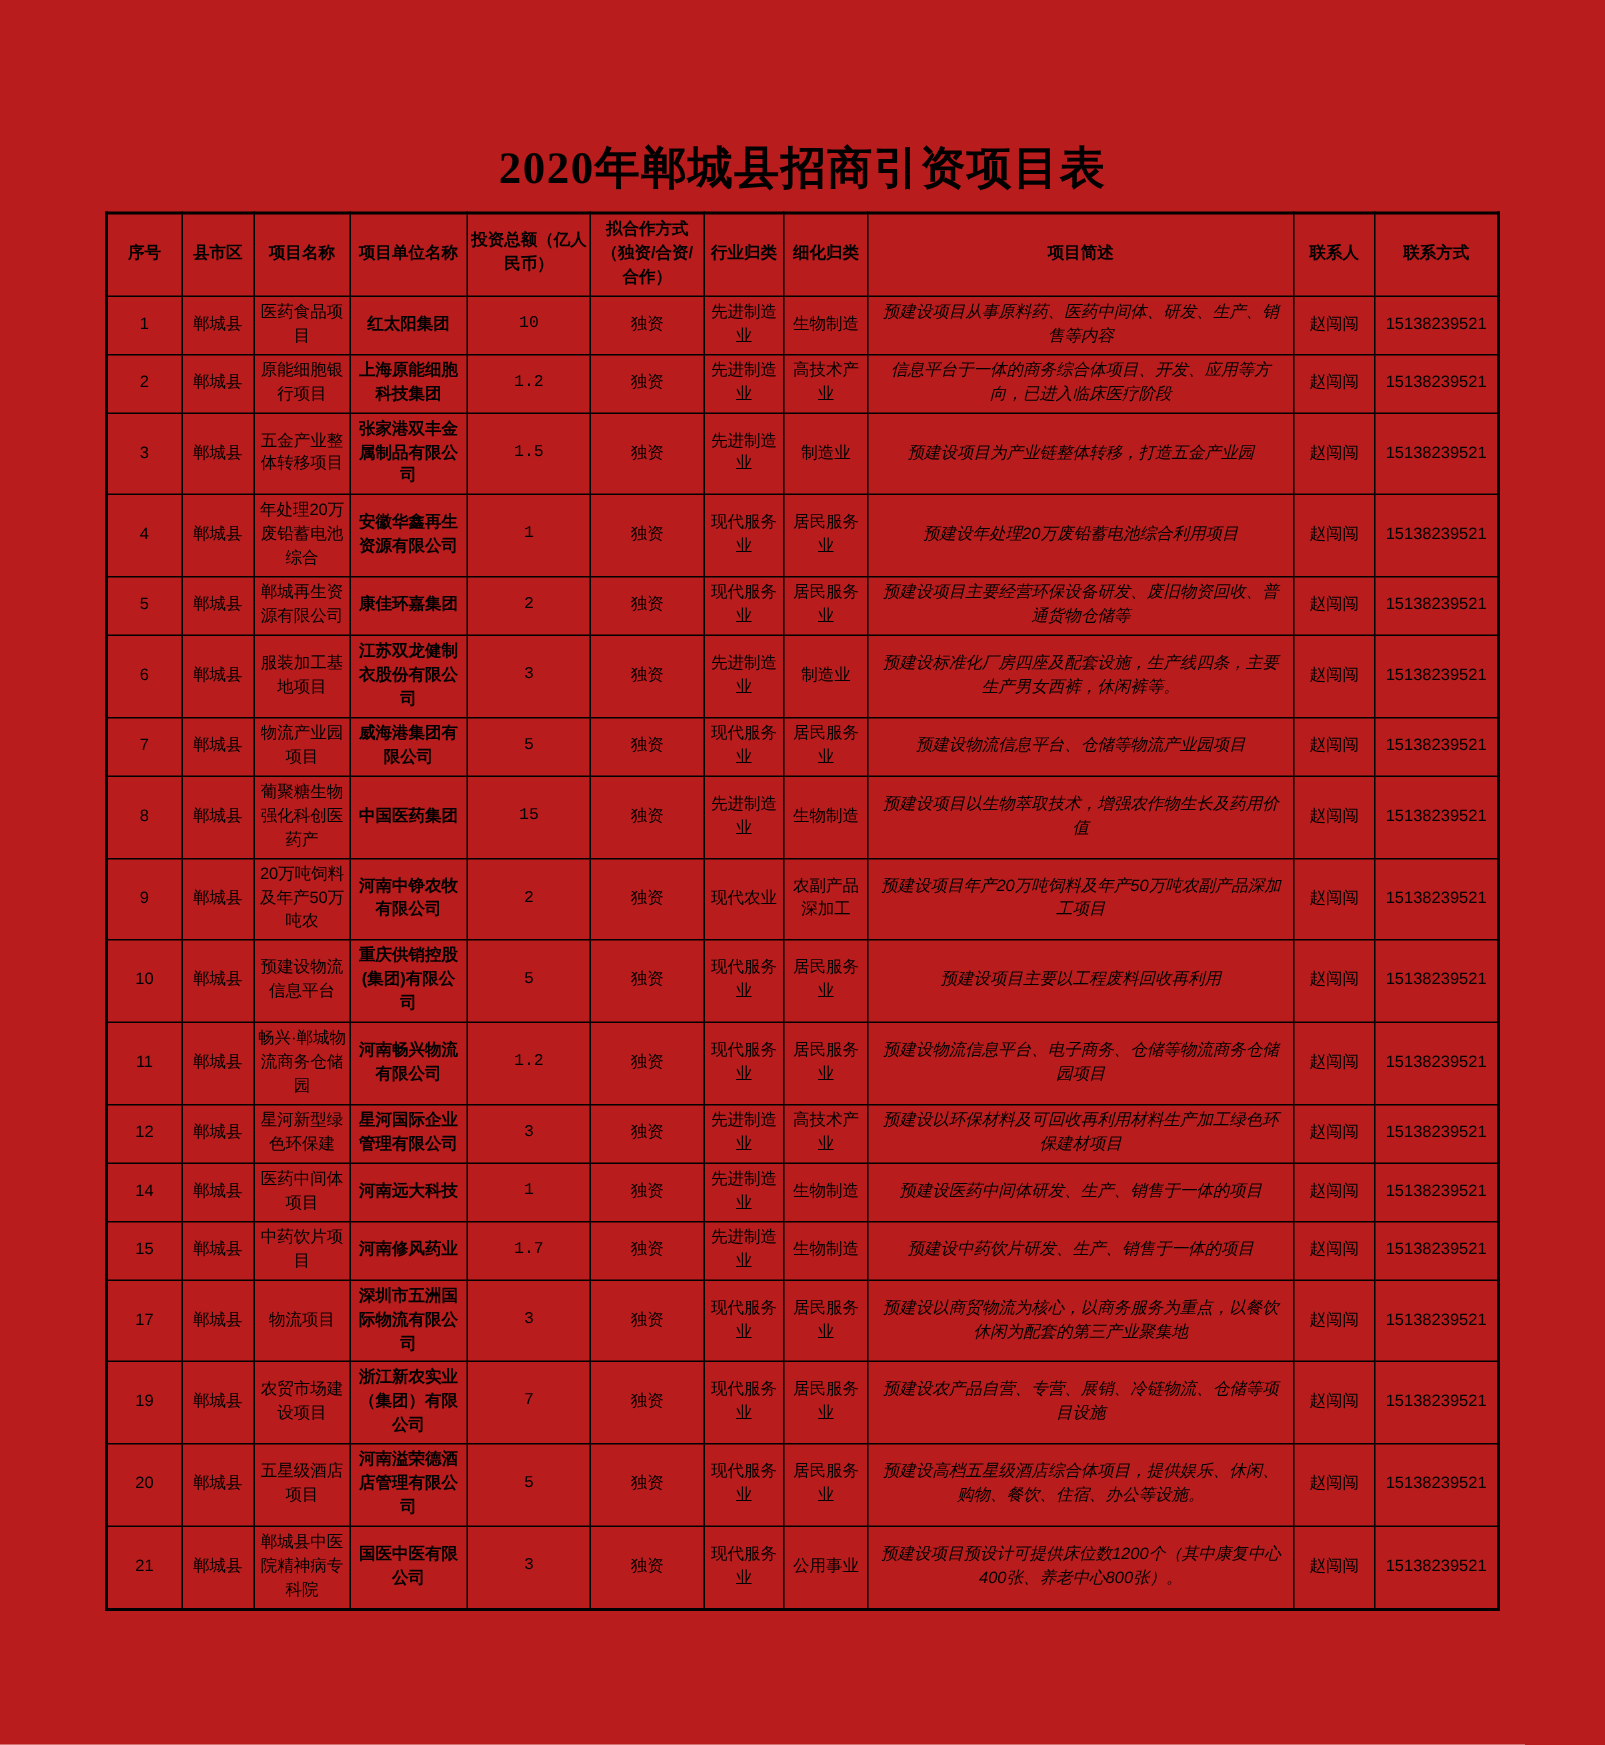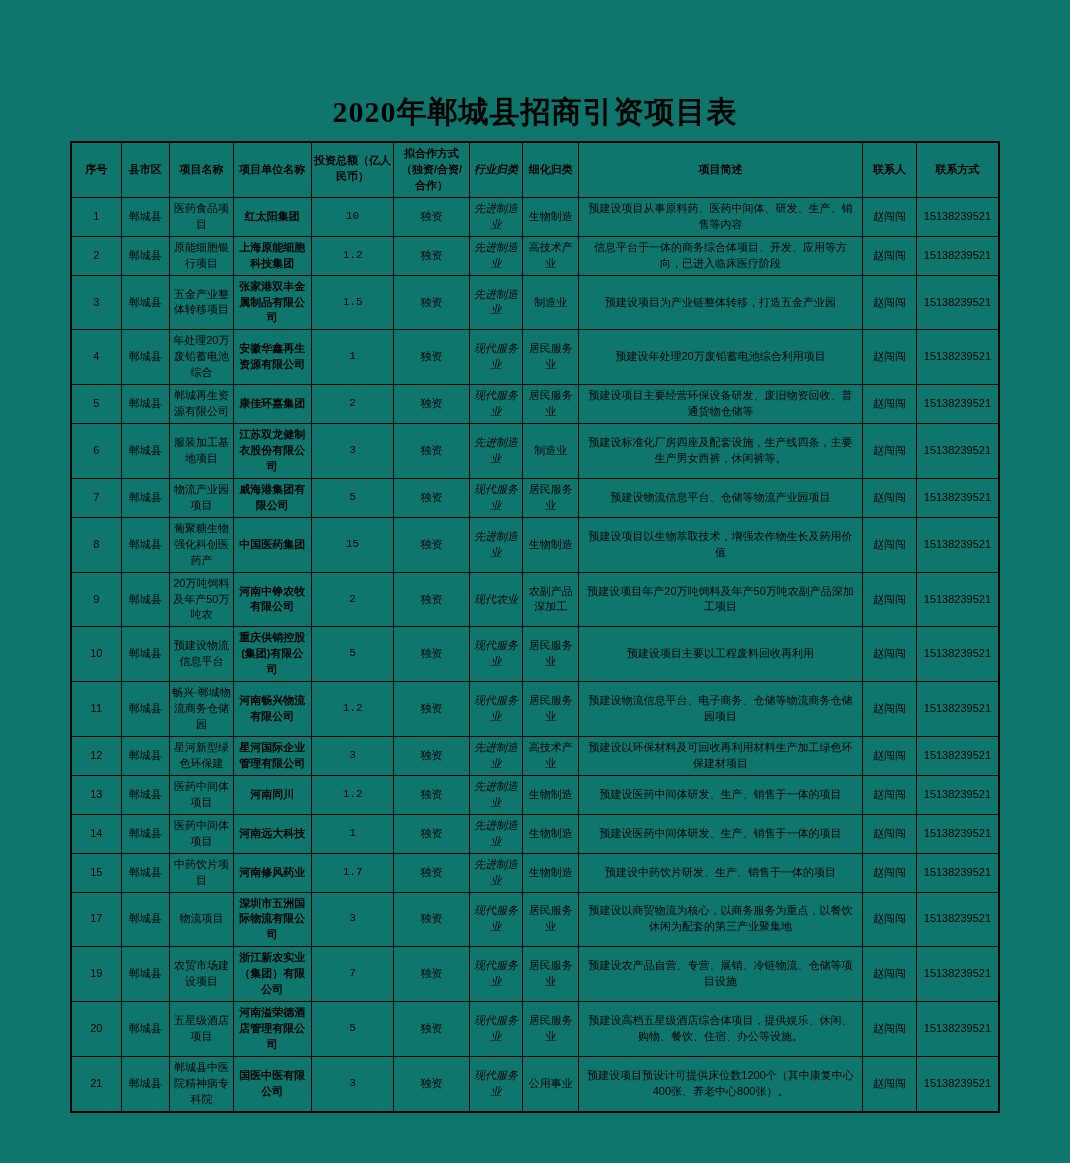--- a/index.html
+++ b/index.html
@@ -7,21 +7,21 @@
   body {
     width: 1070px;
     height: 1163px;
     font-family: "Liberation Sans", sans-serif;
     color: #000;
     position: relative;
   }
   .page {
     width: 1070px;
     height: 1163px;
-    background: #0f766e;
+    background: #b91c1c;
     padding-top: 92px;
   }
   .doc-title {
     text-align: center;
     font-family: "Liberation Serif", serif;
     font-weight: bold;
     font-size: 30px;
     color: #000;
     margin-bottom: 8px;
     letter-spacing: 1px;
@@ -48,26 +48,26 @@
     height: 34px;
   }
   .project-table td { height: 35px; }
   
   .c0 { width: 5.4%; }
   .c1 { width: 5.2%; }
   .c2 { width: 6.9%; }
   .c3 { width: 8.4%; font-weight: bold; }
   .c4 { width: 8.9%; font-family: Liberation Mono, monospace; }
   .c5 { width: 8.1%; }
-  .c6 { width: 5.8%; font-style: italic; }
+  .c6 { width: 5.8%; }
   .c7 { width: 6.0%; }
   .c8 { width: 30.6%; }
   .c9 { width: 5.8%; }
   .c10 { width: 8.9%; }
-  .project-table td.c8 { padding: 3px 6px; }
+  .project-table td.c8 { padding: 3px 6px; font-style: italic; }
 </style>
 </head>
 <body>
 
 <div class="page">
   <h1 class="doc-title">2020年郸城县招商引资项目表</h1>
   <table class="project-table">
     <thead>
       <tr>
           <th class="c0">序号</th>
@@ -234,33 +234,20 @@
           <td class="c3">星河国际企业管理有限公司</td>
           <td class="c4">3</td>
           <td class="c5">独资</td>
           <td class="c6">先进制造业</td>
           <td class="c7">高技术产业</td>
           <td class="c8">预建设以环保材料及可回收再利用材料生产加工绿色环保建材项目</td>
           <td class="c9">赵闯闯</td>
           <td class="c10">15138239521</td>
         </tr>
         <tr>
-          <td class="c0">13</td>
-          <td class="c1">郸城县</td>
-          <td class="c2">医药中间体项目</td>
-          <td class="c3">河南同川</td>
-          <td class="c4">1.2</td>
-          <td class="c5">独资</td>
-          <td class="c6">先进制造业</td>
-          <td class="c7">生物制造</td>
-          <td class="c8">预建设医药中间体研发、生产、销售于一体的项目</td>
-          <td class="c9">赵闯闯</td>
-          <td class="c10">15138239521</td>
-        </tr>
-        <tr>
           <td class="c0">14</td>
           <td class="c1">郸城县</td>
           <td class="c2">医药中间体项目</td>
           <td class="c3">河南远大科技</td>
           <td class="c4">1</td>
           <td class="c5">独资</td>
           <td class="c6">先进制造业</td>
           <td class="c7">生物制造</td>
           <td class="c8">预建设医药中间体研发、生产、销售于一体的项目</td>
           <td class="c9">赵闯闯</td>

